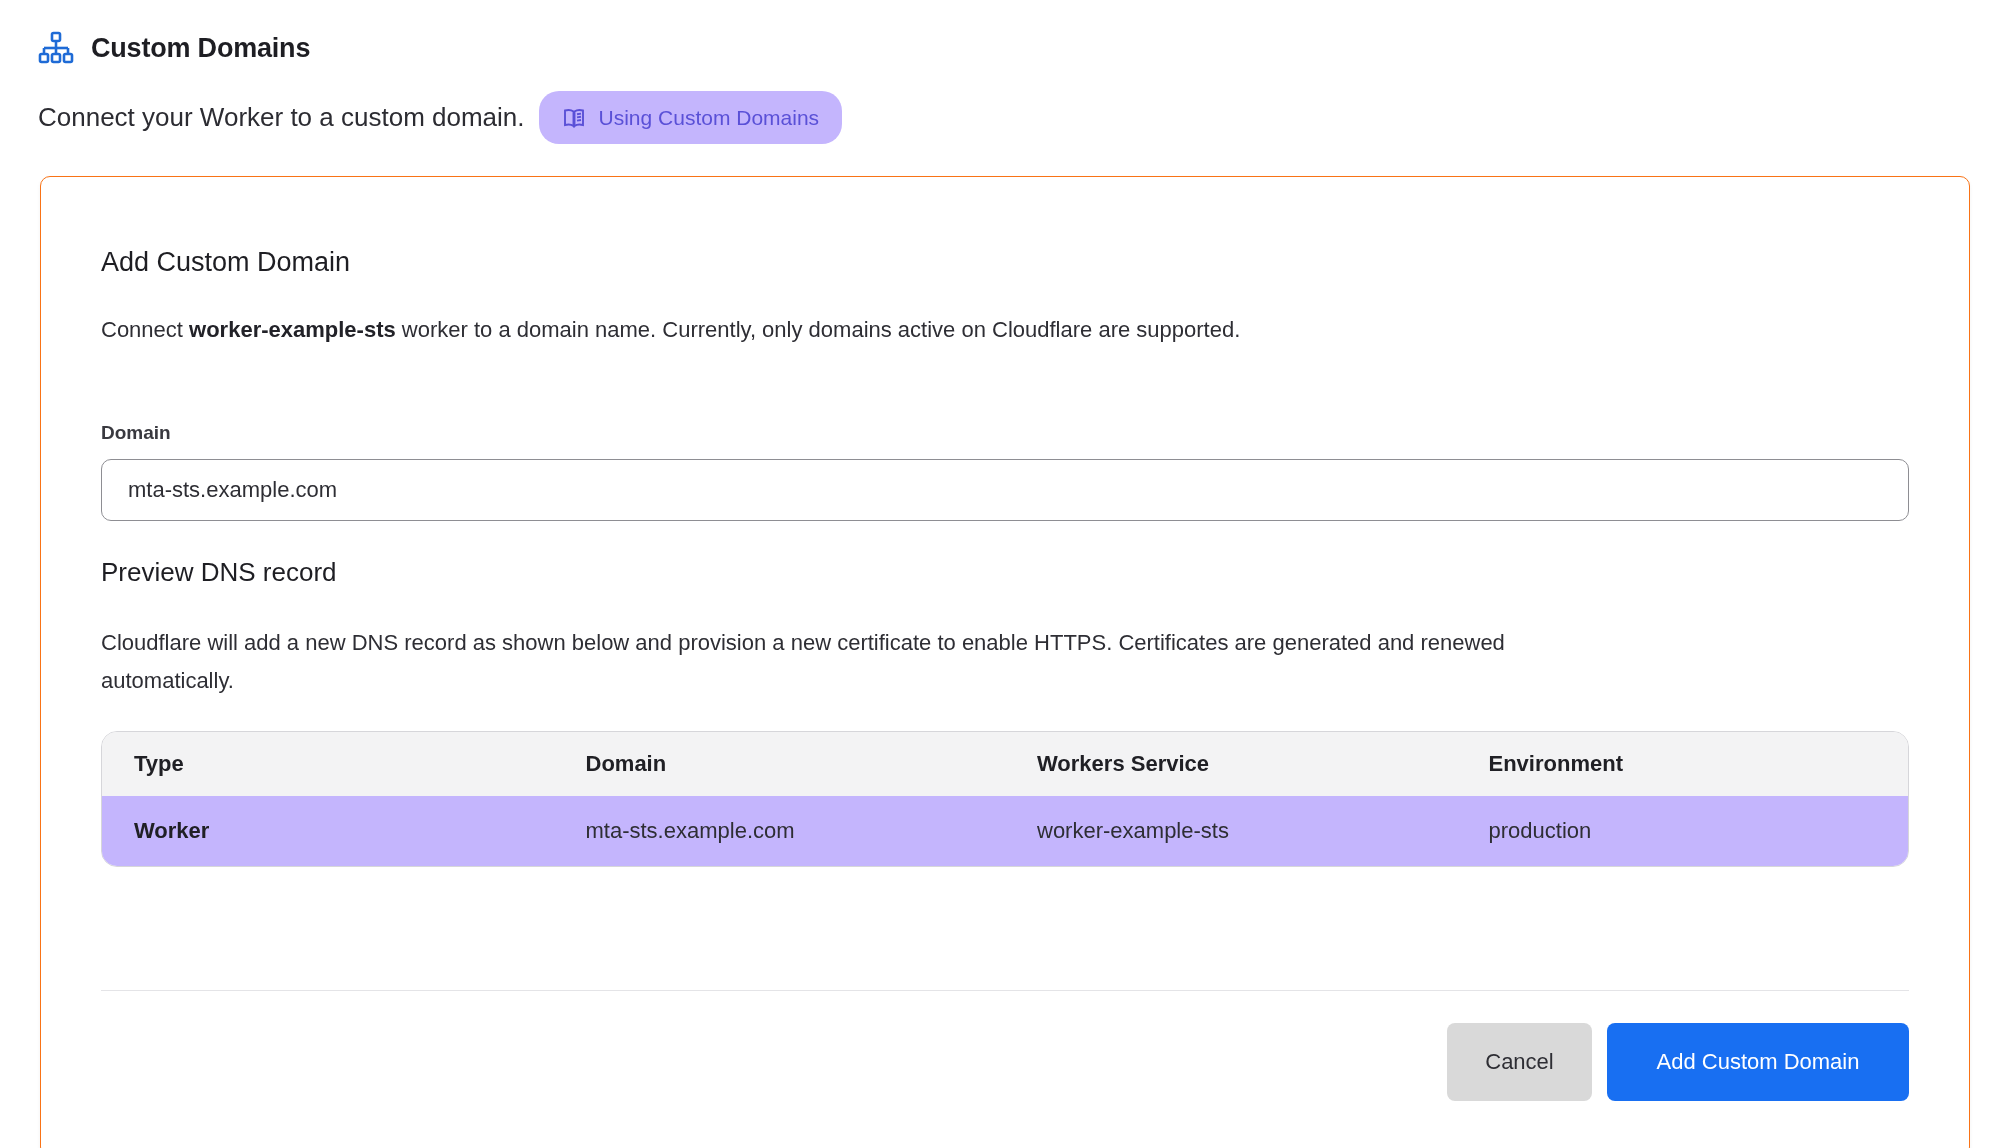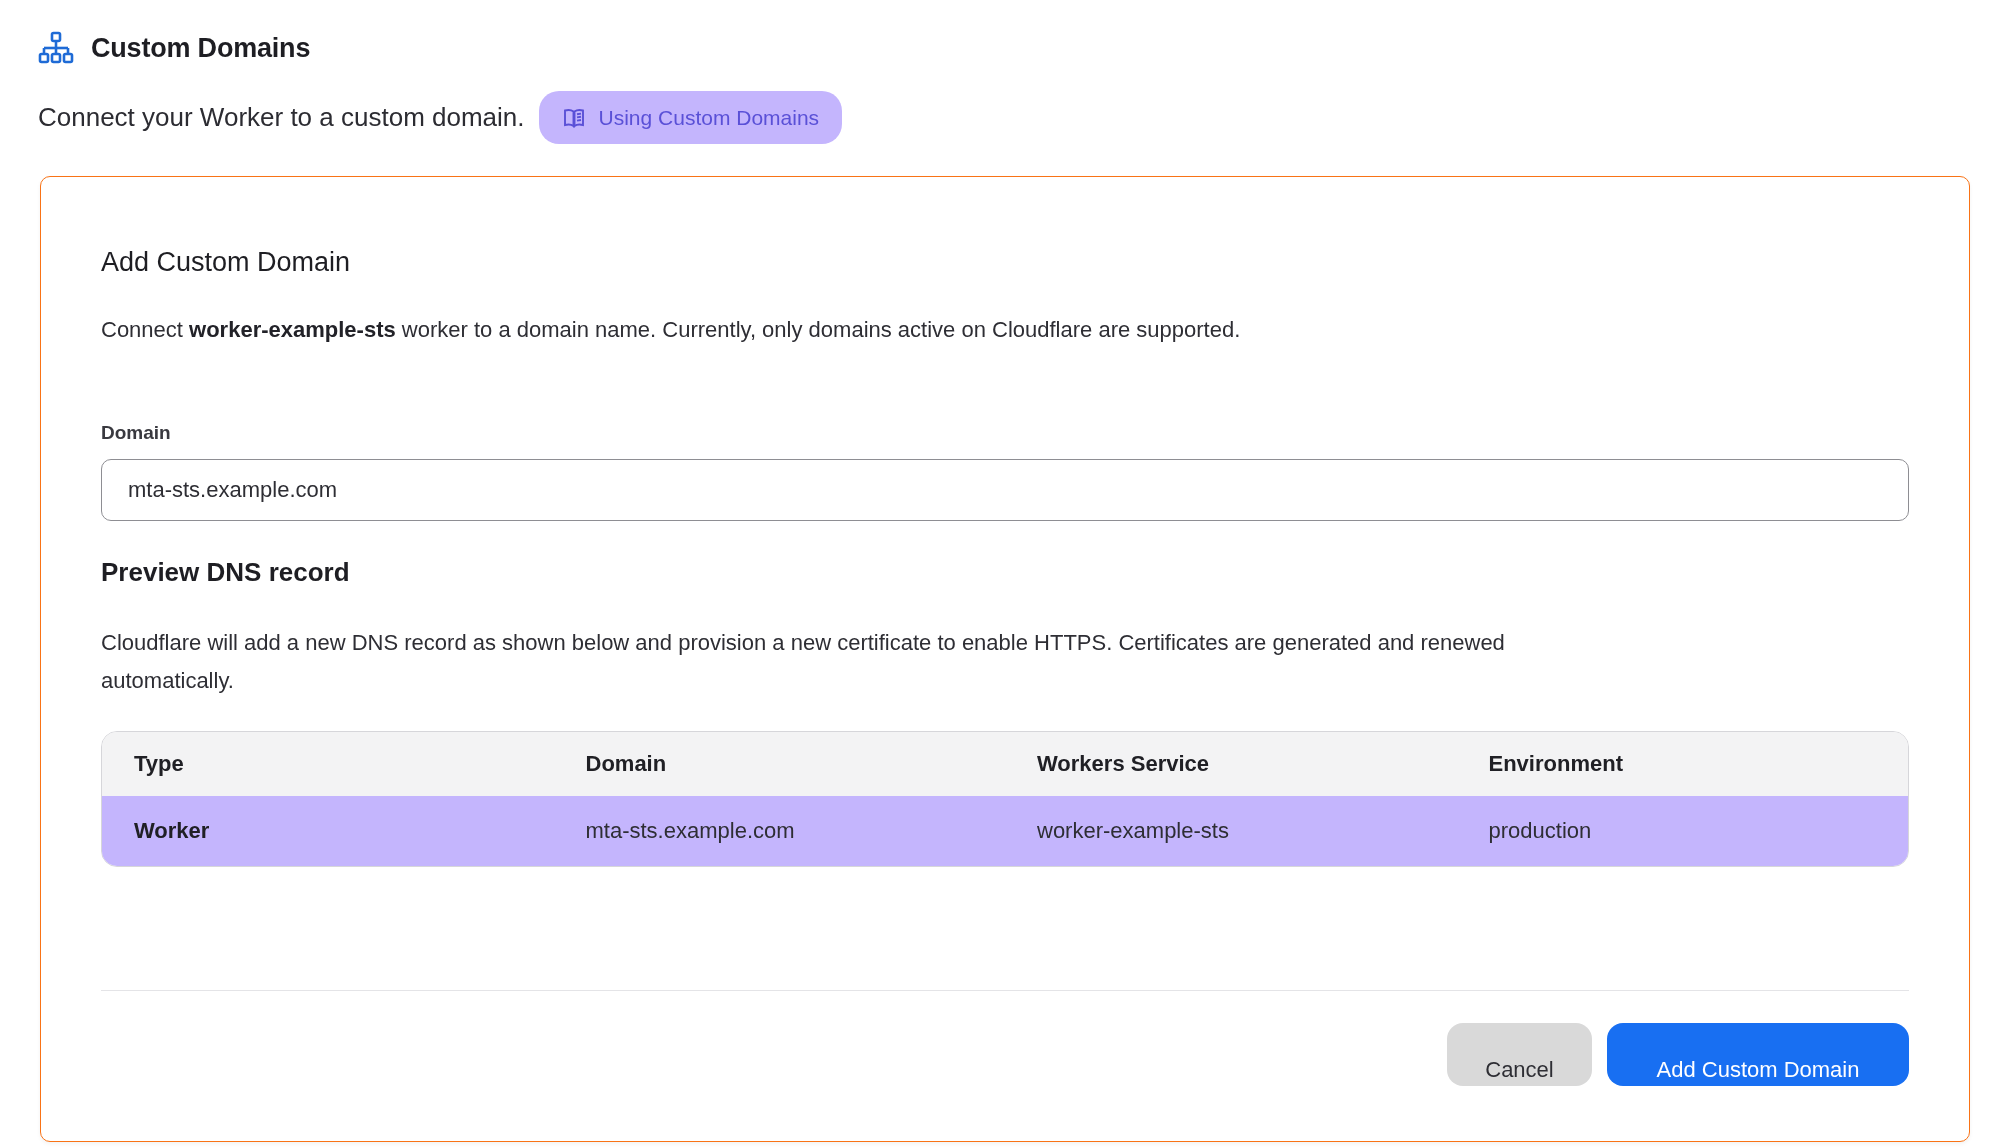--- a/index.html
+++ b/index.html
@@ -101,21 +101,21 @@
     padding: 0 26px;
     font-size: 22px;
     color: #2e2e34;
     font-family: "Liberation Sans", sans-serif;
     outline: none;
   }
 
   .card h3 {
     margin: 35px 0 0 0;
     font-size: 26px;
-    font-weight: 700;
+    font-weight: 400;
     color: #1e1e23;
     line-height: 32px;
   }
   .preview-desc {
     margin-top: 36px;
     max-width: 1480px;
     font-size: 22px;
     line-height: 38px;
     color: #2e2e34;
   }
@@ -154,28 +154,28 @@
   .card-footer {
     margin-top: 123px;
     border-top: 1px solid #e4e4e7;
     padding-top: 32px;
     display: flex;
     justify-content: flex-end;
     align-items: center;
     gap: 15px;
   }
   .btn {
-    height: 63px;
+    height: 78px;
     border: none;
-    border-radius: 16px;
+    border-radius: 8px;
     font-size: 22px;
     font-family: "Liberation Sans", sans-serif;
     cursor: pointer;
     line-height: 62px;
-    padding: 16px;
+    padding: 4px;
   }
   .btn-cancel {
     background: #d9d9d9;
     color: #2e2e34;
     width: 145px;
   }
   .btn-primary {
     background: #186ff2;
     color: #ffffff;
     width: 302px;

